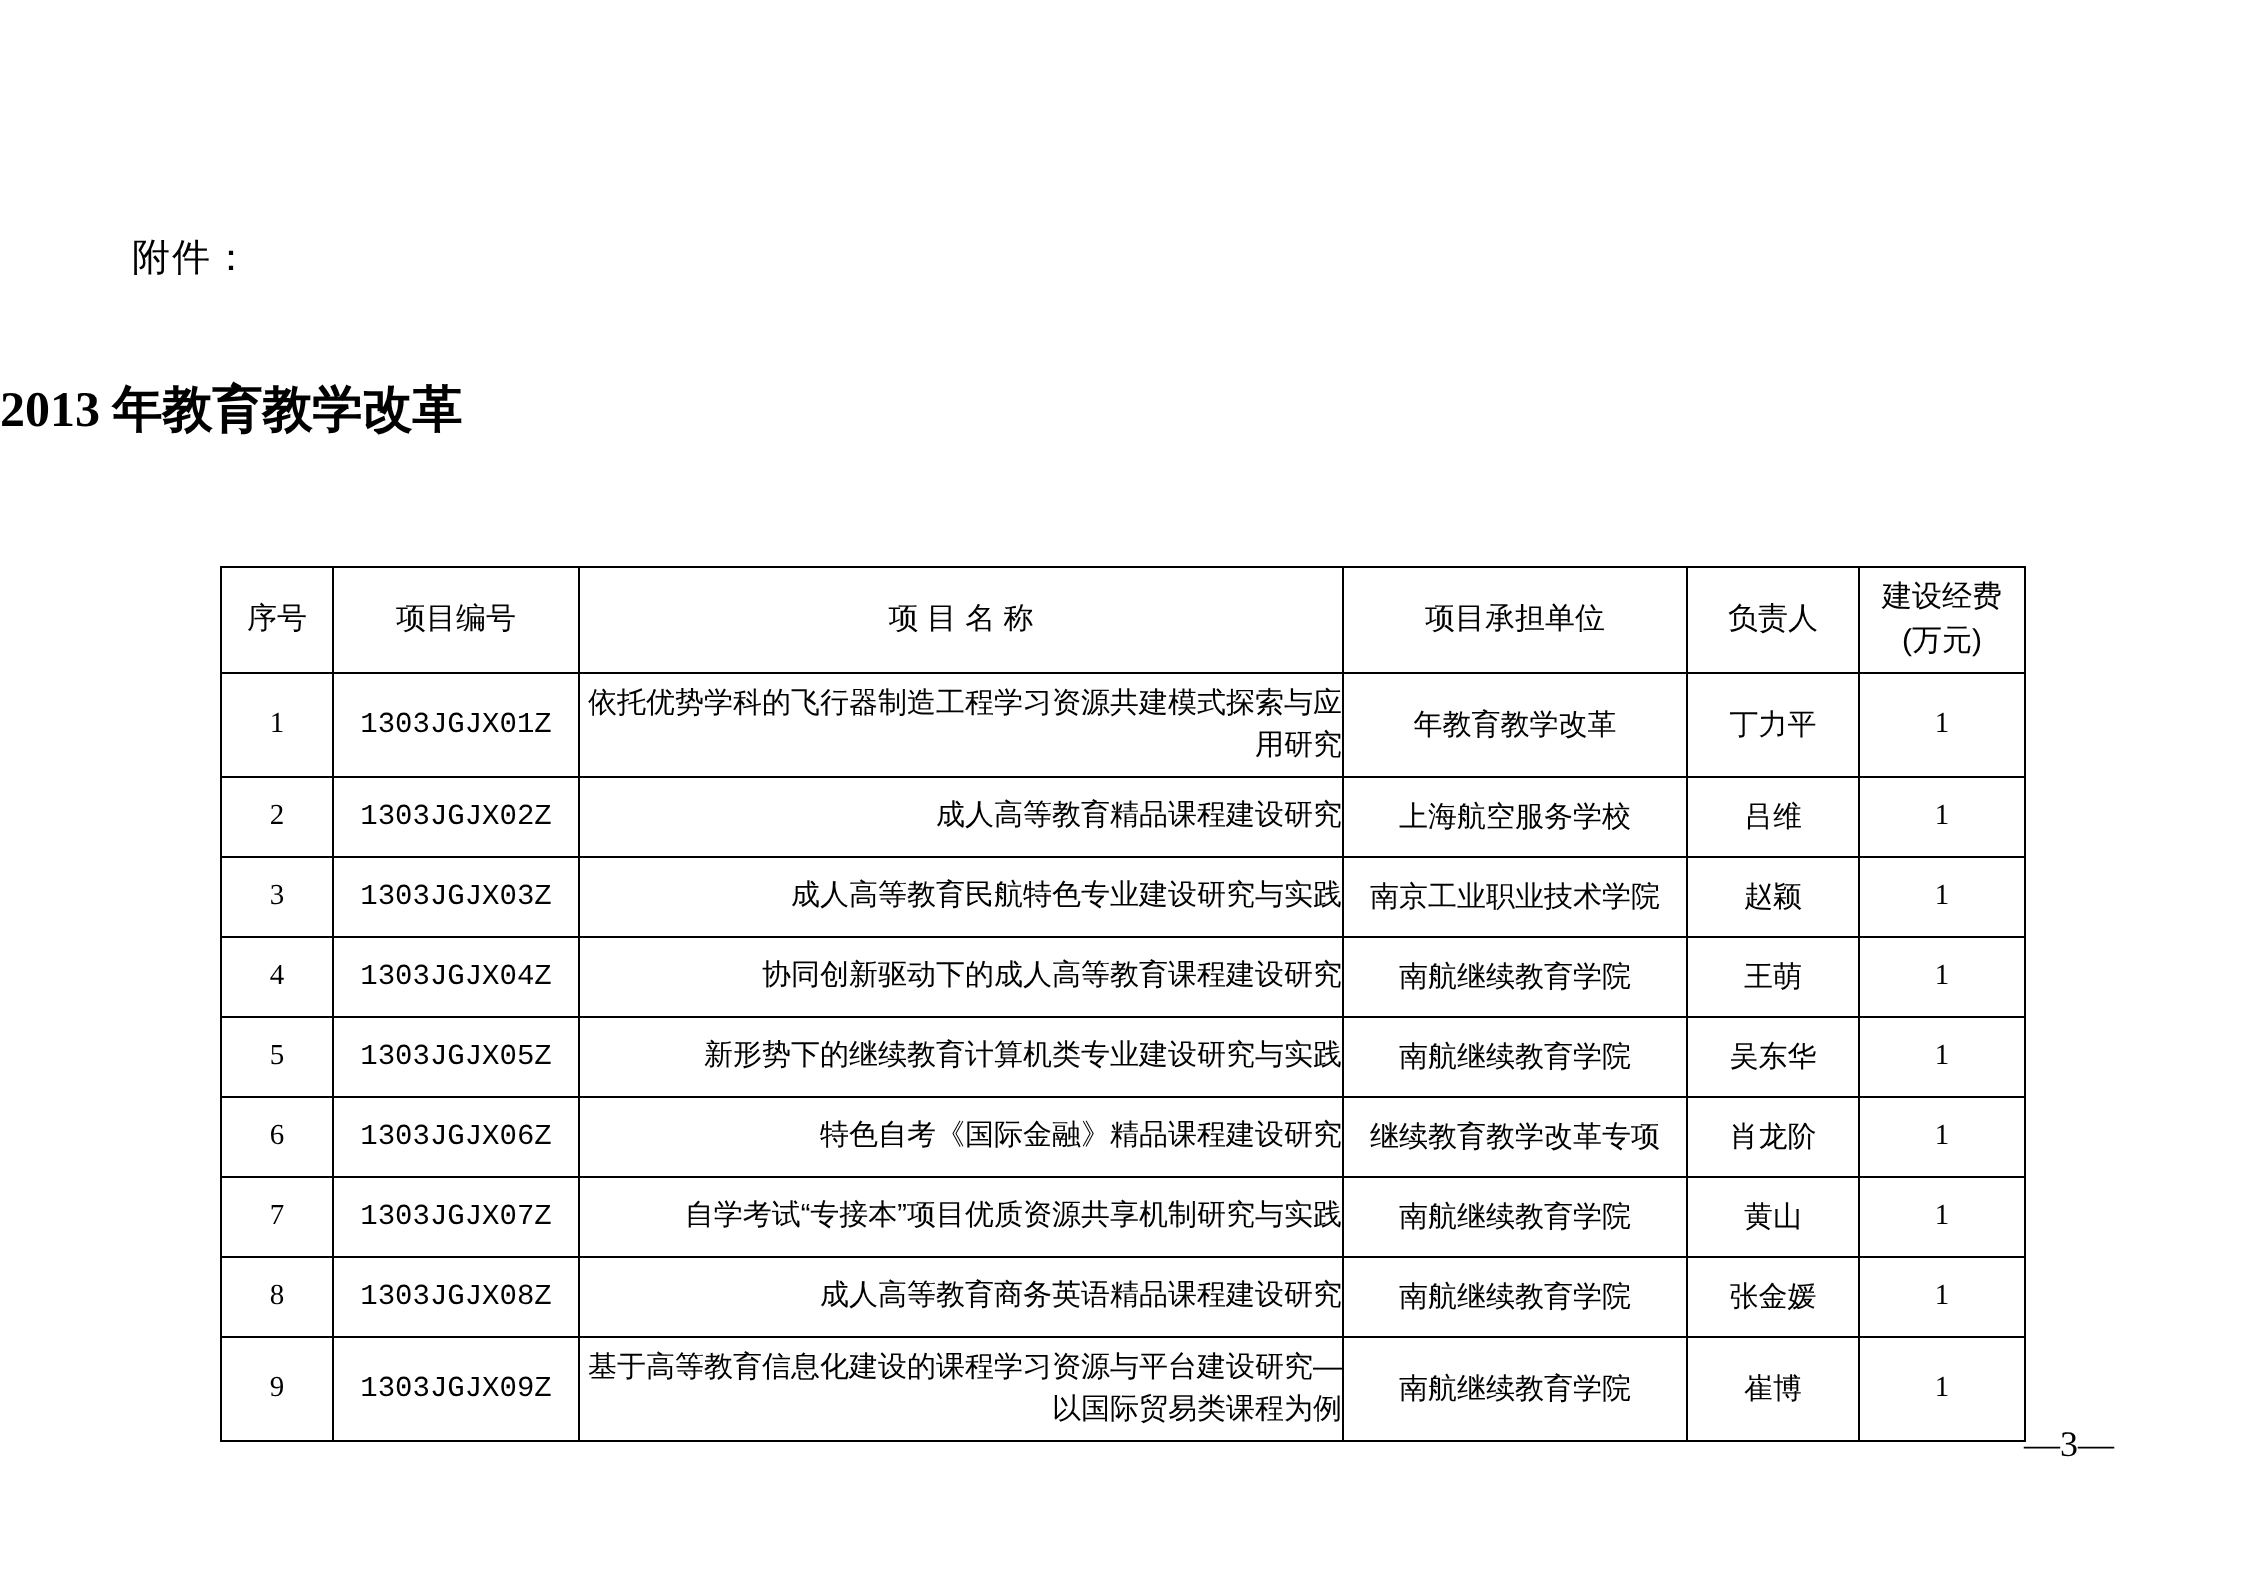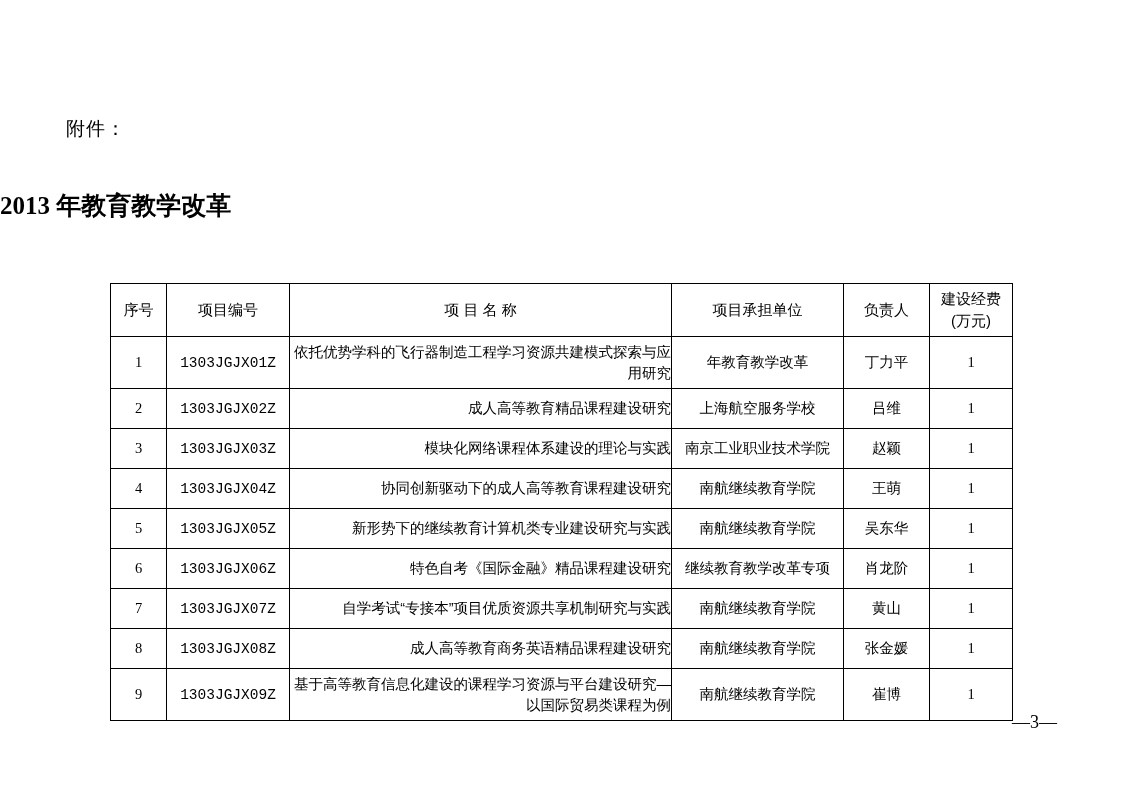--- a/index.html
+++ b/index.html
@@ -159,21 +159,21 @@
           <td class="c-seq">2</td>
           <td class="c-code">1303JGJX02Z</td>
           <td class="c-name">成人高等教育精品课程建设研究</td>
           <td class="c-unit">上海航空服务学校</td>
           <td class="c-person">吕维</td>
           <td class="c-fund">1</td>
         </tr>
         <tr>
           <td class="c-seq">3</td>
           <td class="c-code">1303JGJX03Z</td>
-          <td class="c-name">模块化网络课程体系建设的理论与实践</td>
+          <td class="c-name">成人高等教育民航特色专业建设研究与实践</td>
           <td class="c-unit">南京工业职业技术学院</td>
           <td class="c-person">赵颖</td>
           <td class="c-fund">1</td>
         </tr>
         <tr>
           <td class="c-seq">4</td>
           <td class="c-code">1303JGJX04Z</td>
           <td class="c-name">协同创新驱动下的成人高等教育课程建设研究</td>
           <td class="c-unit">南航继续教育学院</td>
           <td class="c-person">王萌</td>

